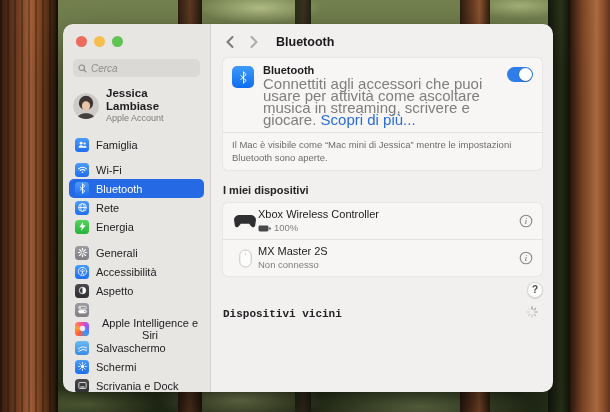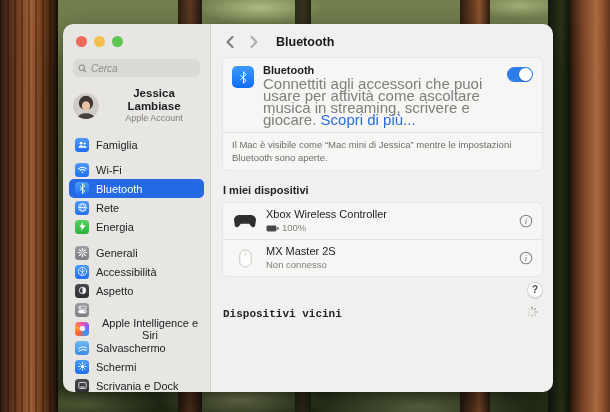--- a/index.html
+++ b/index.html
@@ -37,21 +37,21 @@
   .tl-row { display:flex; gap:7px; margin-left:13px; }
   .tl { width:11px; height:11px; border-radius:50%; }
   .tl.close { background:#ed6a5e; } .tl.min { background:#f5bf4f; } .tl.max { background:#61c354; }
 
   .search-box { margin:12px 10px 0 10px; height:18px; background:#dbd9d6; border-radius:5px;
     display:flex; align-items:center; padding:0 5px; gap:4px; }
   .search-box input { border:none; background:transparent; outline:none; width:100%;
     font-size:10px; color:#4c4b49; font-family:inherit;font-style:italic; }
   .search-box input::placeholder { color:#8e8d89; }
 
-  .profile { display:flex; align-items:center; gap:7px; margin:10px 8px 12px 10px; border-radius:6px;text-align:center; }
+  .profile { display:flex; align-items:center; gap:7px; margin:10px 8px 12px 10px; border-radius:6px; }
   .avatar { width:26px; height:26px; border-radius:50%; overflow:hidden; flex:0 0 26px; }
   .profile-name { font-size:11.5px; font-weight:700; color:#1e1e20; line-height:13px; }
   .profile-sub { font-size:9px; color:#7d7c79; line-height:11px; }
 
   .side-item { height:19px; margin:0 6px; padding:0 0 0 6px; display:flex; align-items:center; gap:7px;
     border-radius:5px; font-size:11px; color:#222224;text-align:center; }
   .side-item.family { margin-top:5px; height:17px; }
   .side-item.selected { background:#2569e5; color:#ffffff; }
   .group { margin-top:7px; }
 
@@ -83,21 +83,21 @@
   .toggle { width:26px; height:15px; border-radius:8px; background:#2f7de9; position:relative; flex:0 0 26px; margin-top:3px; margin-left:8px; }
   .toggle::after { content:''; position:absolute; right:1px; top:1px; width:13px; height:13px; border-radius:50%;
     background:#fff; box-shadow:0 1px 1px rgba(0,0,0,.25); }
   .divider { border-top:1px solid rgba(0,0,0,.08); }
   .bt-note { padding:6px 9px; font-size:9.5px; line-height:12.5px; color:#6e6d6a; }
 
   .section-h { font-size:11px; font-weight:700; color:#232325; margin:13px 0 6px 1px; }
 
   .dev-row { display:flex; align-items:center; padding:5px 9px; min-height:35px; }
   .dev-icon { width:26px; display:flex; align-items:center; justify-content:center; flex:0 0 26px; }
-  .dev-text { margin-left:8px; flex:1; }
+  .dev-text { margin-left:0; flex:1; }
   .dev-name { font-size:11px; color:#1d1d1f; line-height:13px; }
   .dev-status { font-size:9.5px; color:#7f7e7b; line-height:12px; display:flex; align-items:center; gap:3px; margin-top:1px; }
   .info-btn { width:14px; height:14px; flex:0 0 14px; display:flex; align-items:center; justify-content:center; }
 
   .help-row { display:flex; justify-content:flex-end; margin-top:5px; }
   .help-btn { width:16px; height:16px; border-radius:50%; background:#fdfdfc; border:1px solid rgba(0,0,0,.14);
     box-shadow:0 1px 1px rgba(0,0,0,.12); font-size:10px; font-weight:700; color:#4c4c4e;
     display:flex; align-items:center; justify-content:center; line-height:1; }
 
   .nearby-row { display:flex; align-items:center; justify-content:space-between; margin:7px 0 0 1px;font-family:Liberation Mono, monospace; }

